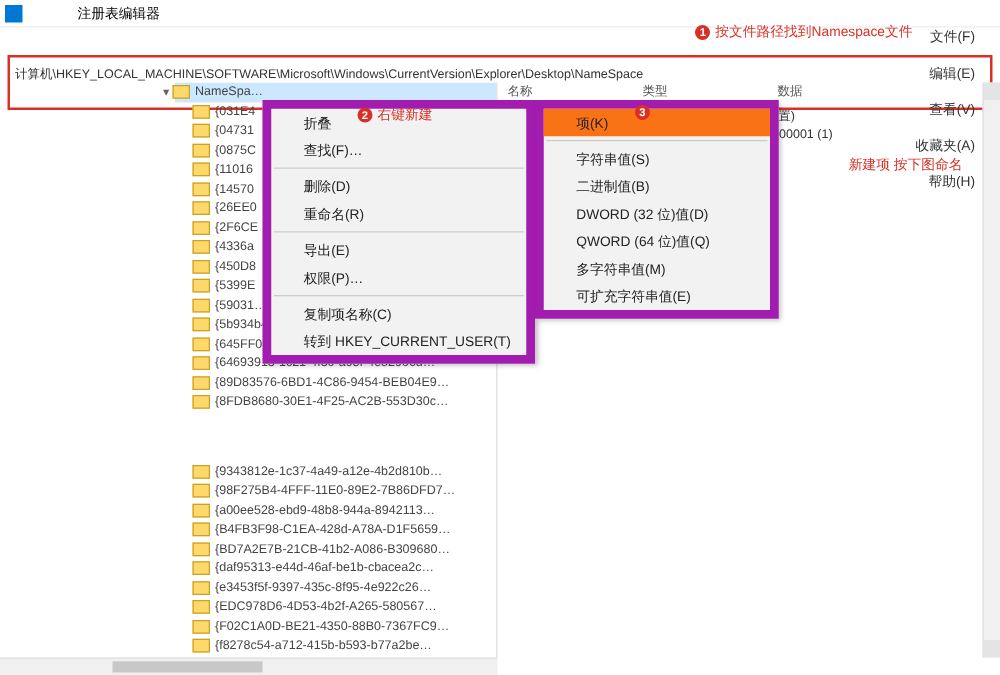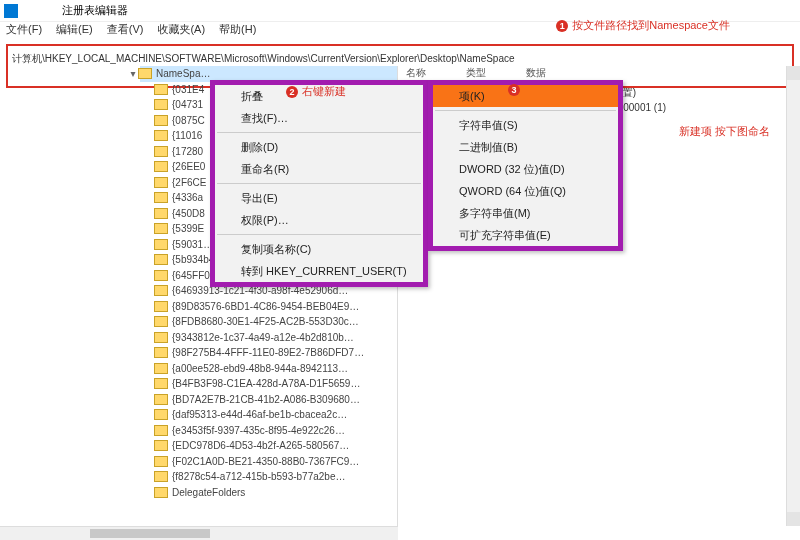--- a/index.html
+++ b/index.html
@@ -1,36 +1,36 @@
 <!DOCTYPE html>
 <html><head>
 <meta charset="utf-8">
 <style>
   * { margin: 0; padding: 0; box-sizing: border-box; font-family: "Microsoft YaHei", sans-serif; }
   body { width: 800px; height: 540px; background: #fff; overflow: hidden; position: relative; font-size: 11px; }
   .titlebar { height: 22px; background: #fff; border-bottom: 1px solid #eee; display: flex; align-items: center; padding: 0 4px; gap: 38px; }
   .titlebar .app-icon { width: 14px; height: 14px; background: #0078d4; margin-right: 6px; }
-  .menubar { height: 20px; display: flex; align-items: flex-start; padding: 0 6px; gap: 14px; font-size: 11px; color: #333; }
+  .menubar { height: 20px; display: flex; align-items: flex-end; padding: 0 20px; gap: 14px; font-size: 11px; color: #333; flex-direction: column; }
   .menubar span { cursor: default; }
   .annotation-top { position: absolute; top: 18px; right: 70px; color: #d93025; font-size: 11px; display: flex; align-items: center; gap: 4px; }
   .red-dot { width: 12px; height: 12px; border-radius: 50%; background: #d93025; color: #fff; display: inline-flex; align-items: center; justify-content: center; font-size: 9px; font-weight: bold; }
   .addressbar { margin: 2px 6px 0 6px; height: 20px; border: 2px solid #d93025; padding: 20px 4px; font-size: 10px; color: #333; display: flex; align-items: flex-end; overflow: hidden; white-space: nowrap; }
   .main { display: flex; position: absolute; top: 66px; left: 0; right: 0; bottom: 14px; }
   .tree { width: 398px; overflow: hidden; border-right: 1px solid #ddd; position: relative; }
   .tree-inner { position: absolute; left: 0; top: 0; right: 0; padding-left: 140px; }
   .tree-row { height: 15.5px; display: flex; align-items: center; white-space: nowrap; font-size: 10px; color: #444; }
   .tree-row.selected { background: #cce8ff; }
   .tree-row .folder-icon { width: 14px; height: 11px; background: #ffd86b; border: 1px solid #c9a227; margin-right: 4px; flex-shrink: 0; }
   .tree-row .chev { width: 10px; text-align: center; color: #666; margin-left: -12px; }
   .values { flex: 1; padding: 0 8px; font-size: 11px; color: #333; }
-  .values .hdr { display: flex; gap: 40px; color: #555; font-size: 10px; margin-bottom: 6px; }
+  .values .hdr { display: flex; gap: 88px; color: #555; font-size: 10px; margin-bottom: 6px; }
   .values .row { display: flex; gap: 30px; font-size: 10px; }
   .annotation-right { position: absolute; top: 124px; right: 30px; color: #d93025; font-size: 11px; }
   
-  .menu { position: absolute; background: #f2f2f2; border: 5px solid #a21caf; box-shadow: 2px 2px 4px rgba(0,0,0,.25); font-size: 11px; color: #222; }
+  .menu { position: absolute; background: #f2f2f2; border: 7px solid #a21caf; box-shadow: 2px 2px 4px rgba(0,0,0,.25); font-size: 11px; color: #222; }
   .menu .mi { height: 22px; display: flex; align-items: center; padding: 0 24px 0 26px; position: relative; white-space: nowrap; }
   .menu .mi.sel { background: #f97316; }
   .menu .mi.hasub::after { content: "▸"; position: absolute; right: 6px; font-size: 10px; color: #555; }
   .menu .sep { height: 1px; background: #ccc; margin: 3px 2px; }
   #menu1 { top: 80px; left: 210px; width: 218px; }
   #menu2 { top: 80px; left: 428px; width: 195px; }
   .callout { position: absolute; display: flex; align-items: center; gap: 4px; font-size: 11px; color: #d93025; }
   #callout-new { top: 84px; left: 286px; }
   #callout-key { top: 84px; left: 508px; }
   .scrollbar-v { position: absolute; right: 0; top: 66px; bottom: 14px; width: 14px; background: #f0f0f0; border-left: 1px solid #ddd; }
@@ -83,21 +83,21 @@
         <div class="tree-row" style="padding-left: 14px;">
           <span class="folder-icon"></span>
           <span>{0875C</span>
         </div>
         <div class="tree-row" style="padding-left: 14px;">
           <span class="folder-icon"></span>
           <span>{11016</span>
         </div>
         <div class="tree-row" style="padding-left: 14px;">
           <span class="folder-icon"></span>
-          <span>{17280</span>
+          <span>{14570</span>
         </div>
         <div class="tree-row" style="padding-left: 14px;">
           <span class="folder-icon"></span>
           <span>{26EE0</span>
         </div>
         <div class="tree-row" style="padding-left: 14px;">
           <span class="folder-icon"></span>
           <span>{2F6CE</span>
         </div>
         <div class="tree-row" style="padding-left: 14px;">
@@ -129,21 +129,21 @@
           <span>{64693913-1c21-4f30-a98f-4e52906d…</span>
         </div>
         <div class="tree-row" style="padding-left: 14px; text-align: right;">
           <span class="folder-icon"></span>
           <span>{89D83576-6BD1-4C86-9454-BEB04E9…</span>
         </div>
         <div class="tree-row" style="padding-left: 14px;">
           <span class="folder-icon"></span>
           <span>{8FDB8680-30E1-4F25-AC2B-553D30c…</span>
         </div>
-        <div class="tree-row" style="padding-left: 14px;">
+        <div class="tree-row" style="padding-left: 14px; margin-top: 40px;">
           <span class="folder-icon"></span>
           <span>{9343812e-1c37-4a49-a12e-4b2d810b…</span>
         </div>
         <div class="tree-row" style="padding-left: 14px;">
           <span class="folder-icon"></span>
           <span>{98F275B4-4FFF-11E0-89E2-7B86DFD7…</span>
         </div>
         <div class="tree-row" style="padding-left: 14px;">
           <span class="folder-icon"></span>
           <span>{a00ee528-ebd9-48b8-944a-8942113…</span>

